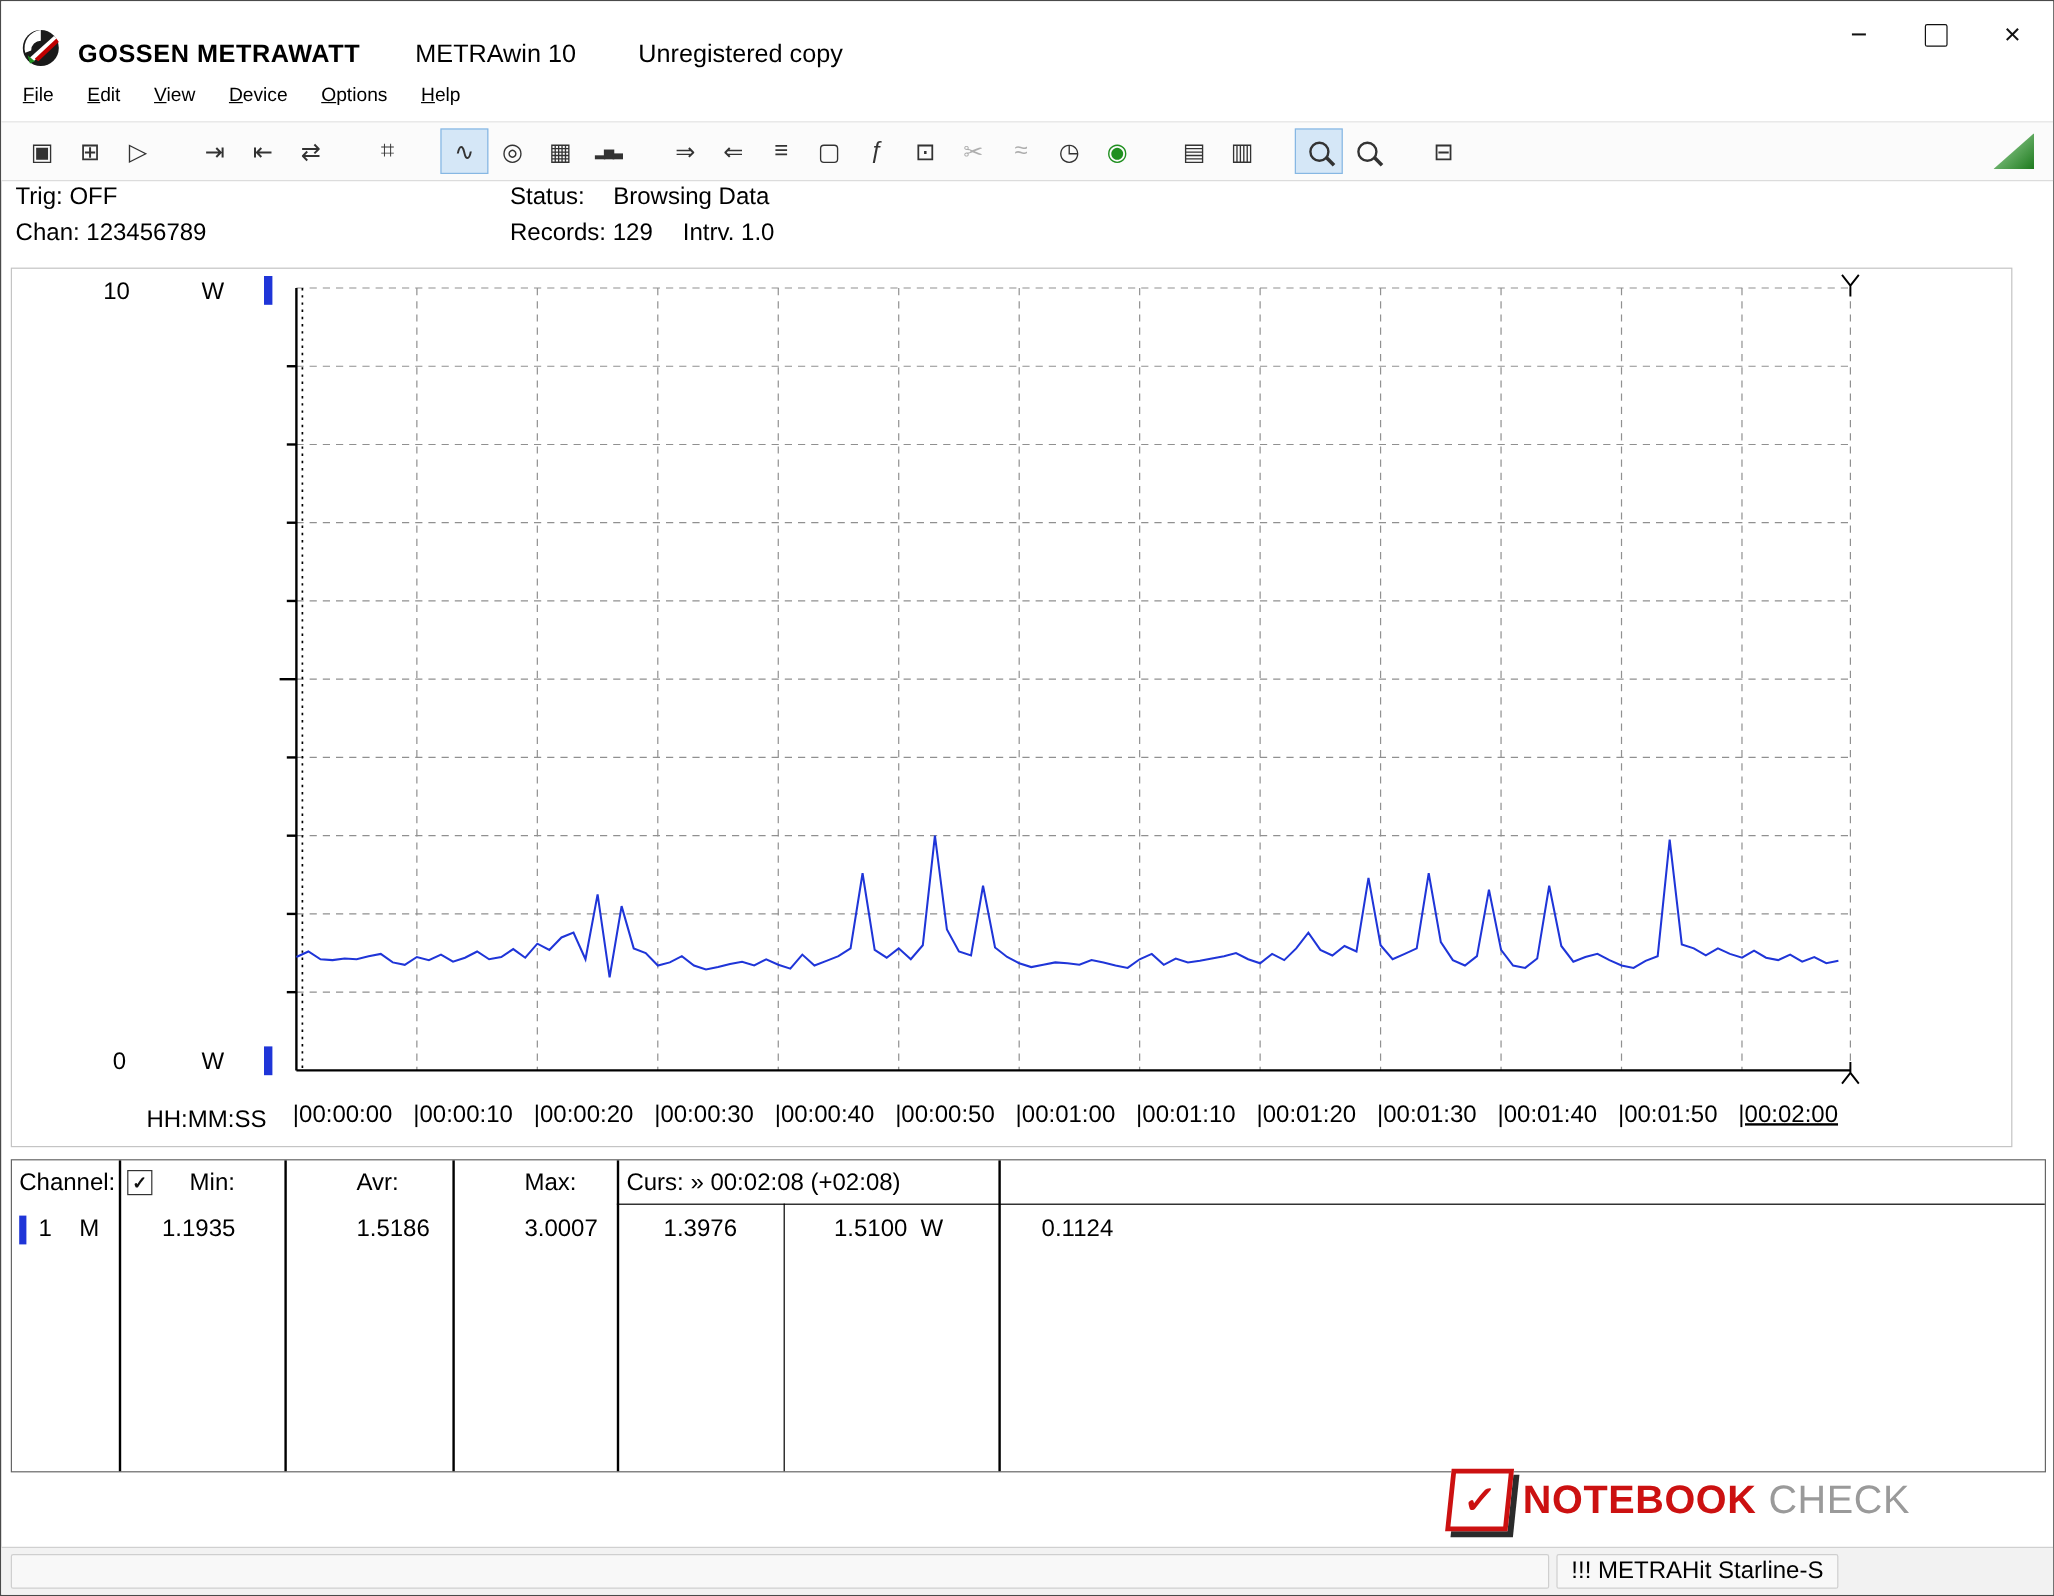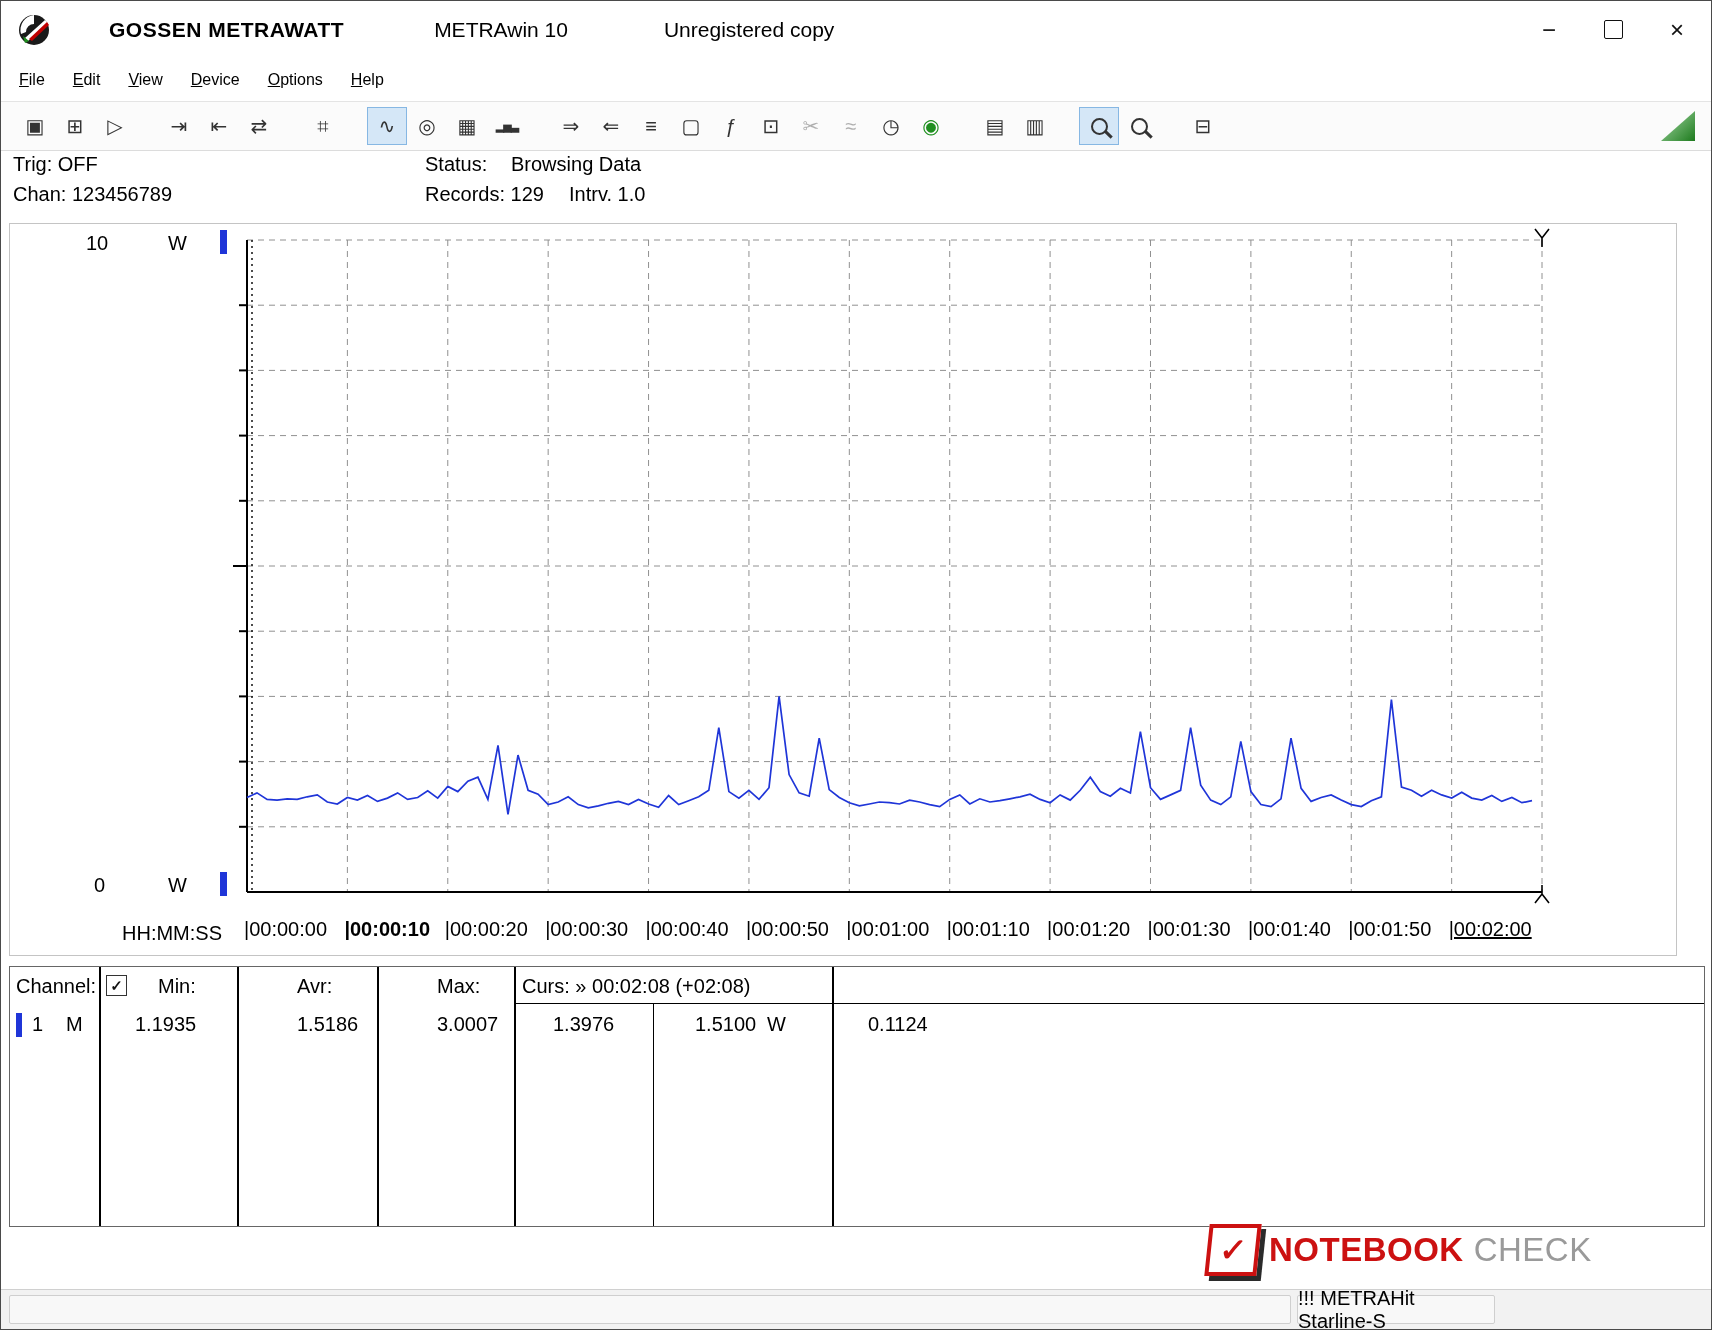--- a/index.html
+++ b/index.html
@@ -1,19 +1,19 @@
 <!DOCTYPE html>
 <html><head>
 <meta charset="utf-8">
 <style>
   html,body{margin:0;padding:0;background:#e8e8e8;font-family:"Liberation Sans",sans-serif;color:#000;}
   .win{position:relative;width:1712px;height:1330px;background:#fff;border:1px solid #4a4a4a;box-sizing:border-box;overflow:hidden;}
 
   
-  .titlebar{position:absolute;left:0;top:0;right:0;height:57px;background:#fff;display:flex;align-items:center;gap:44px;}
+  .titlebar{position:absolute;left:0;top:0;right:0;height:57px;background:#fff;display:flex;align-items:flex-end;}
   .applogo{margin-left:14px;width:40px;height:36px;flex:0 0 auto;}
   .tb-brand{margin-left:10px;font-size:21px;font-weight:700;letter-spacing:.5px;}
   .tb-app{margin-left:46px;font-size:21px;}
   .tb-lic{margin-left:52px;font-size:21px;}
   .winbtns{position:absolute;right:2px;top:0;height:57px;display:flex;align-items:center;}
   .wb{width:64px;height:56px;display:flex;align-items:center;justify-content:center;font-size:24px;color:#111;}
   .wb .maxbox{width:17px;height:17px;border:1.7px solid #111;border-radius:2px;}
 
   
   .menubar{position:absolute;top:57px;left:0;right:0;height:43px;display:flex;align-items:center;padding-left:4px;background:#fff;}
@@ -252,21 +252,21 @@
           <line x1="5" y1="0" x2="5" y2="652" stroke="#000" stroke-width="1.4" stroke-dasharray="2 4"></line>
           <polyline points="0.0,557.5 10.0,552.9 20.1,559.4 30.1,560.1 40.2,558.8 50.2,559.4 60.2,556.8 70.3,554.9 80.3,562.0 90.3,564.0 100.4,557.5 110.4,560.1 120.5,555.5 130.5,561.4 140.5,558.1 150.6,552.9 160.6,559.4 170.7,557.5 180.7,550.9 190.7,558.1 200.8,546.4 210.8,551.6 220.9,541.2 230.9,537.2 240.9,559.4 251.0,505.3 261.0,574.4 271.0,515.1 281.1,550.3 291.1,554.2 301.2,564.6 311.2,562.0 321.2,556.8 331.3,564.6 341.3,567.9 351.4,565.9 361.4,563.3 371.4,561.4 381.5,564.6 391.5,559.4 401.6,564.0 411.6,567.2 421.6,555.5 431.7,564.6 441.7,560.7 451.7,556.8 461.8,550.3 471.8,487.7 481.9,551.6 491.9,558.1 501.9,550.3 512.0,559.4 522.0,547.7 532.1,456.4 542.1,534.6 552.1,552.9 562.2,556.2 572.2,498.1 582.2,549.6 592.3,557.5 602.3,562.7 612.4,565.9 622.4,564.0 632.4,562.0 642.5,562.7 652.5,564.0 662.6,560.1 672.6,562.0 682.6,564.6 692.7,566.6 702.7,559.4 712.8,554.9 722.8,564.0 732.8,558.8 742.9,562.0 752.9,560.7 762.9,558.8 773.0,556.8 783.0,554.2 793.1,559.4 803.1,562.7 813.1,554.9 823.2,560.1 833.2,550.3 843.3,537.2 853.3,551.6 863.3,556.2 873.4,548.3 883.4,552.9 893.4,491.6 903.5,547.7 913.5,559.4 923.6,554.9 933.6,550.3 943.6,487.7 953.7,545.1 963.7,560.1 973.8,564.6 983.8,556.8 993.8,501.4 1003.9,551.6 1013.9,564.6 1024.0,566.6 1034.0,558.8 1044.0,498.1 1054.1,548.3 1064.1,561.4 1074.1,557.5 1084.2,554.9 1094.2,560.1 1104.3,564.6 1114.3,566.6 1124.3,560.7 1134.4,556.8 1144.4,459.7 1154.5,547.0 1164.5,550.3 1174.5,556.2 1184.6,550.3 1194.6,554.9 1204.7,558.1 1214.7,552.2 1224.7,558.1 1234.8,560.1 1244.8,555.5 1254.8,561.4 1264.9,557.5 1274.9,562.7 1285.0,560.7" fill="none" stroke="#1f35d8" stroke-width="1.7"></polyline>
           <path d="M1288 -11 L1295 -2 L1302 -11 M1295 -2 L1295 7" stroke="#000" stroke-width="1.6" fill="none"></path>
           <path d="M1288 663 L1295 654 L1302 663 M1295 654 L1295 645" stroke="#000" stroke-width="1.6" fill="none"></path>
         </svg>
     </div>
 
     <span class="xunit">HH:MM:SS</span>
     <div class="xticks" id="xticks">
         <span style="left: 234px;">|00:00:00</span>
-        <span style="left: 334.388px; font-weight: bold;">|00:00:10</span>
+        <span style="left: 334.388px;">|00:00:10</span>
         <span style="left: 434.775px;">|00:00:20</span>
         <span style="left: 535.163px;">|00:00:30</span>
         <span style="left: 635.55px; text-align: right;">|00:00:40</span>
         <span style="left: 735.938px;">|00:00:50</span>
         <span style="left: 836.326px;">|00:01:00</span>
         <span style="left: 936.713px;">|00:01:10</span>
         <span style="left: 1037.1px;">|00:01:20</span>
         <span style="left: 1137.49px;">|00:01:30</span>
         <span style="left: 1237.88px;">|00:01:40</span>
         <span style="left: 1338.26px;">|00:01:50</span>
@@ -307,18 +307,18 @@
   <div class="watermark">
     <div class="wm-badge">
         <span>✓</span>
       </div>
     <span class="wm-bold">NOTEBOOK</span>
       <span class="wm-light">CHECK</span>
   </div>
 
   <div class="statusbar">
     <div class="seg" style="left:8px;width:1282px"></div>
-    <div class="seg device" style="left:1296px;width:198px">
+    <div class="seg device" style="left:1296px;width:235px">
       <span>!!! METRAHit Starline-S</span>
     </div>
   </div>
 
 </div>
 
 </body></html>

